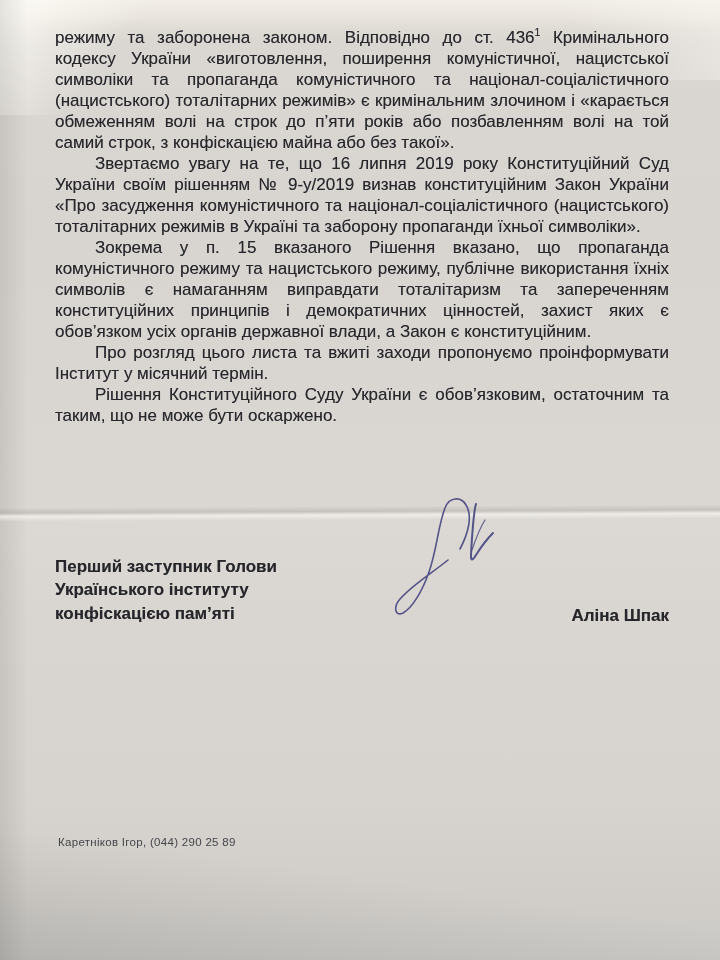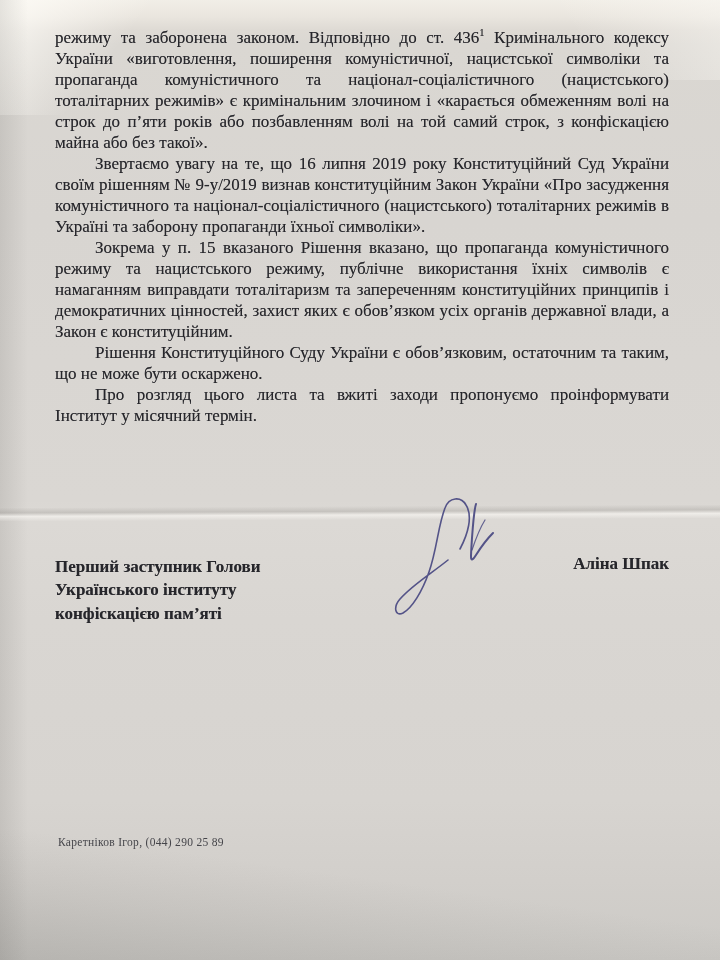--- a/index.html
+++ b/index.html
@@ -5,21 +5,21 @@
   html, body {
     margin: 0;
     padding: 0;
     background: #b9b6b2;
   }
   .paper {
     position: relative;
     width: 720px;
     height: 960px;
     overflow: hidden;
-    font-family: Liberation Serif, serif;
+    font-family: Liberation Sans, sans-serif;
     background:
       linear-gradient(180deg,
         #f1eee7 0px,
         #eae6df 16px,
         #dedad4 30px,
         #dad7d2 44px,
         #d8d5d1 220px,
         #dad7d3 500px,
         #dcd9d5 520px,
         #d9d6d2 620px,
@@ -81,21 +81,21 @@
     line-height: 0;
     vertical-align: super;
   }
   .sig-block {
     position: absolute;
     left: 55px;
     top: 555px;
     width: 614px;
     display: flex;
     justify-content: space-between;
-    align-items: flex-start;
+    align-items: flex-end;
     font-size: 17px;
     font-weight: bold;
     color: #26262b;
     text-shadow: 0 0 0.5px rgba(38,38,43,0.45);
   }
   .sig-title { line-height: 1.38; }
   .sig-name { line-height: 1.1; }
   .signature-svg {
     position: absolute;
     left: 388px;
@@ -120,22 +120,22 @@
   <div class="fold-topleft"></div>
   <div class="shade-topright"></div>
   <div class="shade-left"></div>
   <div class="crease-h"></div>
   <div class="shade-bottom"></div>
 
   <div class="letter-body">
       <p><span>режиму та заборонена законом. Відповідно до ст. 436</span><sup>1</sup><span> Кримінального кодексу України «виготовлення, поширення комуністичної, нацистської символіки та пропаганда комуністичного та націонал-соціалістичного (нацистського) тоталітарних режимів» є кримінальним злочином і «карається обмеженням волі на строк до п’яти років або позбавленням волі на той самий строк, з конфіскацією майна або без такої».</span></p>
       <p class="indent"><span>Звертаємо увагу на те, що 16 липня 2019 року Конституційний Суд України своїм рішенням № 9-у/2019 визнав конституційним Закон України «Про засудження комуністичного та націонал-соціалістичного (нацистського) тоталітарних режимів в Україні та заборону пропаганди їхньої символіки».</span></p>
       <p class="indent"><span>Зокрема у п. 15 вказаного Рішення вказано, що пропаганда комуністичного режиму та нацистського режиму, публічне використання їхніх символів є намаганням виправдати тоталітаризм та запереченням конституційних принципів і демократичних цінностей, захист яких є обов’язком усіх органів державної влади, а Закон є конституційним.</span></p>
+      <p class="indent"><span>Про розгляд цього листа та вжиті заходи пропонуємо проінформувати Інститут у місячний термін.</span></p>
       <p class="indent"><span>Рішення Конституційного Суду України є обов’язковим, остаточним та таким, що не може бути оскаржено.</span></p>
-      <p class="indent"><span>Про розгляд цього листа та вжиті заходи пропонуємо проінформувати Інститут у місячний термін.</span></p>
     </div>
 
   <svg class="signature-svg" viewBox="0 0 115 140" fill="none" xmlns="http://www.w3.org/2000/svg">
     <path d="M 72 55 C 80 40, 85 22, 78 11 C 73 2, 61 3, 57 14 C 50 32, 49 55, 41 78 C 34 98, 24 114, 15 119 C 7 123, 5 113, 12 105 C 24 91, 44 79, 60 66" stroke="#45457f" stroke-width="1.6" stroke-linecap="round" opacity="0.9"></path>
     <path d="M 88 10 C 86 16, 85 30, 84 44 C 83.5 52, 83 58, 83 63 C 83 67, 85 66, 88 61 C 93 53, 99 45, 105 39" stroke="#45457f" stroke-width="2" stroke-linecap="round" opacity="0.9"></path>
     <path d="M 97 26 C 92 34, 88 44, 84 56" stroke="#45457f" stroke-width="1.2" stroke-linecap="round" opacity="0.8"></path>
   </svg>
 
   <div class="sig-block">
     <div class="sig-title">

